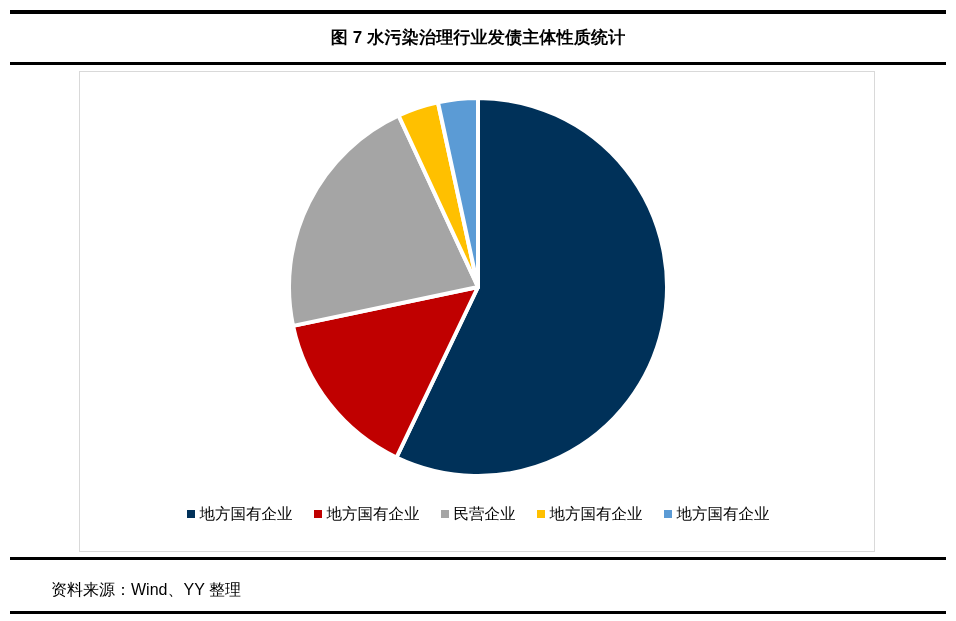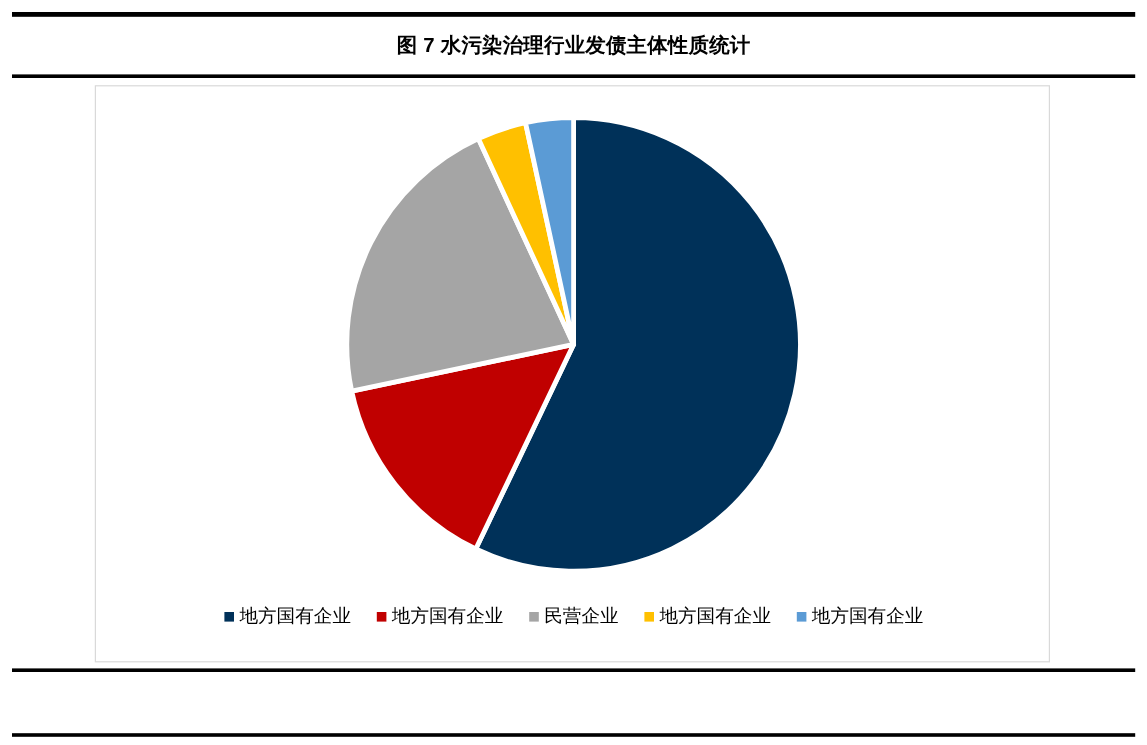--- a/index.html
+++ b/index.html
@@ -152,16 +152,17 @@
         </div>
         <div class="legend-item">
           <span class="legend-swatch" style="background: rgb(91, 155, 213);"></span>
           <span class="legend-label">地方国有企业</span>
         </div>
       </div>
   </div>
 
   <div class="rule rule-above-src"></div>
 
+  <div class="source">资料来源：Wind、YY 整理</div>
 
   <div class="rule rule-bottom"></div>
 
 </div>
 
 </body></html>

